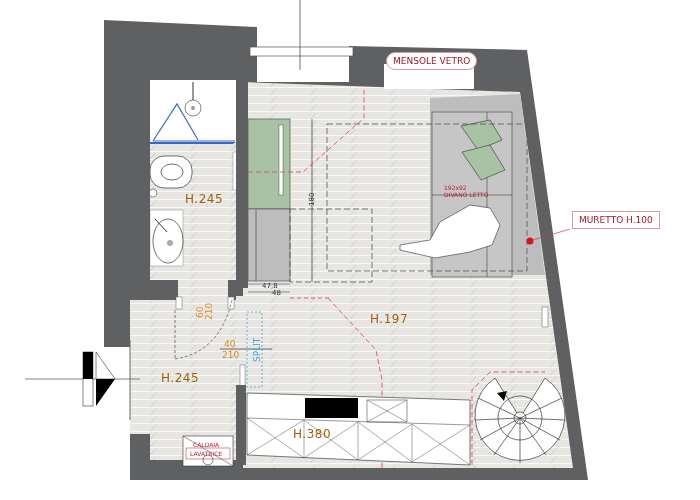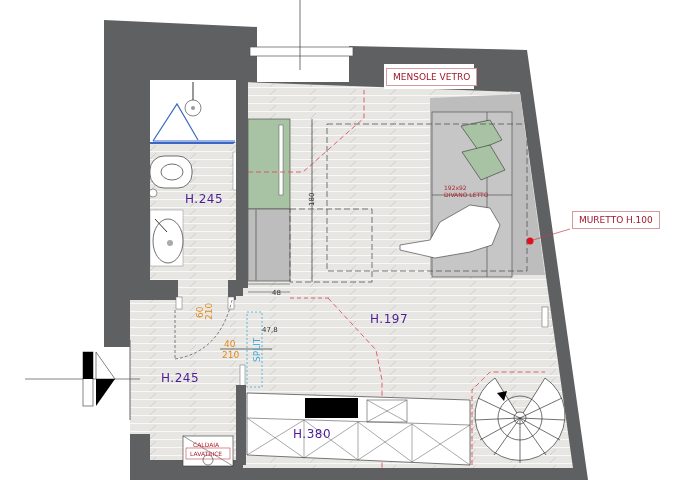--- a/index.html
+++ b/index.html
@@ -1,18 +1,18 @@
 <!DOCTYPE html>
 <html><head>
 <meta charset="utf-8">
 <style>
   html, body { margin:0; padding:0; background:#ffffff; }
   body { width:700px; height:500px; overflow:hidden; position:relative; font-family:"DejaVu Sans", sans-serif; }
   #plan { position:absolute; left:0; top:0; width:700px; height:500px; }
-  .lbl { position:absolute; font-family:"DejaVu Sans", sans-serif; color:#4c1d95; white-space:nowrap; }
+  .lbl { position:absolute; font-family:"DejaVu Sans", sans-serif; color:#a16207; white-space:nowrap; }
   .h-label { font-size:12px; letter-spacing:0.5px; }
   .callout { position:absolute; background:#fff; border:1px solid #d79aa0; color:#a0182a; font-size:9px; padding:3px 6px; white-space:nowrap; }
   .orange { color:#e08a1e; font-size:9px; position:absolute; white-space:nowrap; }
   .tiny { font-size:6px; color:#b3202a; position:absolute; white-space:nowrap; line-height:7px; }
   .dim { font-size:7px; color:#333; position:absolute; white-space:nowrap; }
   .split { position:absolute; color:#3fa7d6; font-size:9px; transform:rotate(-90deg); transform-origin:left top; white-space:nowrap; }
   .vert { position:absolute; transform:rotate(-90deg); transform-origin:left top; white-space:nowrap; }
 </style>
 </head>
 <body>
@@ -152,36 +152,36 @@
 
   <line x1="25" y1="379" x2="140" y2="379" stroke="#666" stroke-width="0.8"></line>
   <rect x="83" y="352" width="10" height="54" fill="#ffffff" stroke="#333" stroke-width="0.6"></rect>
   <rect x="83" y="352" width="10" height="27" fill="#000"></rect>
   <polygon points="96,352 115,379 96,379" fill="#fff" stroke="#333" stroke-width="0.6"></polygon>
   <polygon points="96,379 115,379 96,406" fill="#000"></polygon>
   <line x1="130" y1="340" x2="130" y2="420" stroke="#666" stroke-width="1"></line>
 </svg>
 </div>
 
-<div class="callout" style="left:386px;top:68px;">MENSOLE VETRO</div>
+<div class="callout" style="left:386px;top:52px;border-radius:9px;">MENSOLE VETRO</div>
 <div class="callout" style="left:572px;top:211px;">MURETTO H.100</div>
 
 <div class="lbl h-label" style="left:185px;top:192px;">H.245</div>
 <div class="lbl h-label" style="left:370px;top:312px;">H.197</div>
 <div class="lbl h-label" style="left:161px;top:371px;">H.245</div>
 <div class="lbl h-label" style="left:293px;top:427px;">H.380</div>
 
 <div class="tiny" style="left:444px;top:184px;">192x92</div>
 <div class="tiny" style="left:444px;top:191px;">DIVANO LETTO</div>
 
 <div class="tiny" style="left:193px;top:441px;">CALDAIA</div>
 <div class="tiny" style="left:190px;top:450px;">LAVATRICE</div>
 
 <div class="dim vert" style="left:308px;top:206px;">180</div>
-<div class="dim" style="left:262px;top:282px;margin-top:44px;">47,8</div>
+<div class="dim" style="left:262px;top:282px;">47,8</div>
 <div class="dim" style="left:272px;top:289px;">48</div>
 
 <div class="orange vert" style="left:195px;top:318px;">60</div>
 <div class="orange vert" style="left:204px;top:320px;">210</div>
 <div class="orange" style="left:224px;top:339px;">40</div>
 <div class="orange" style="left:222px;top:350px;">210</div>
 
 <div class="split" style="left:252px;top:362px;">SPLIT</div>
 
 </body></html>

